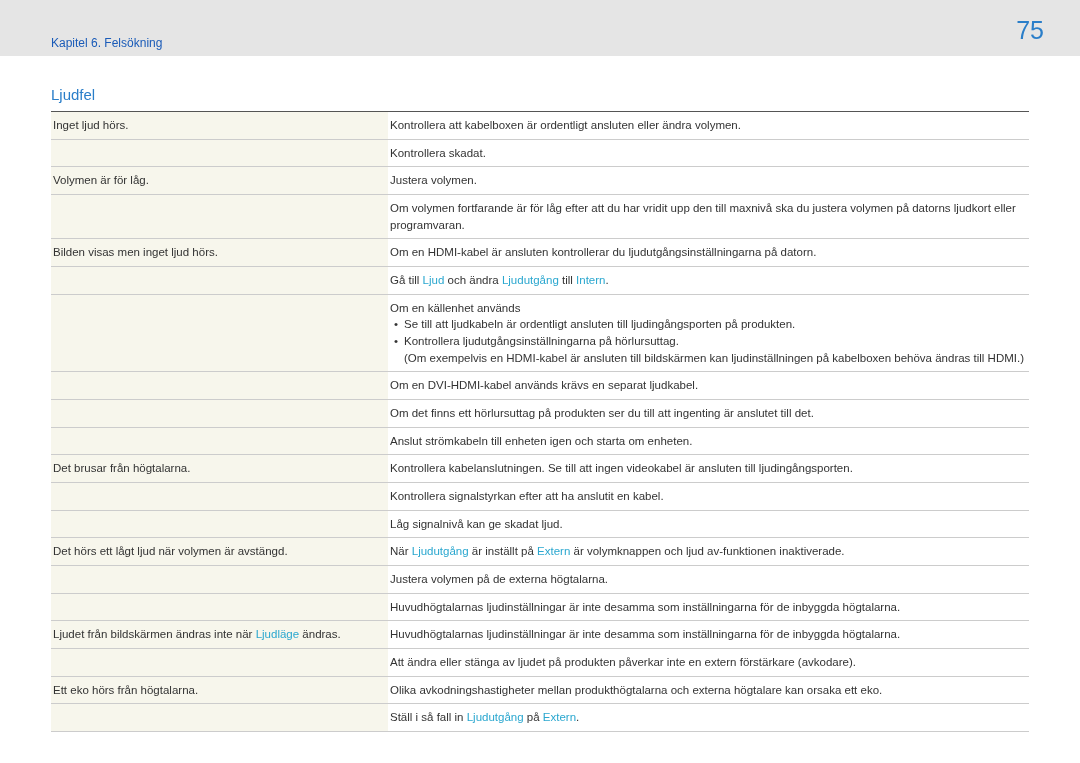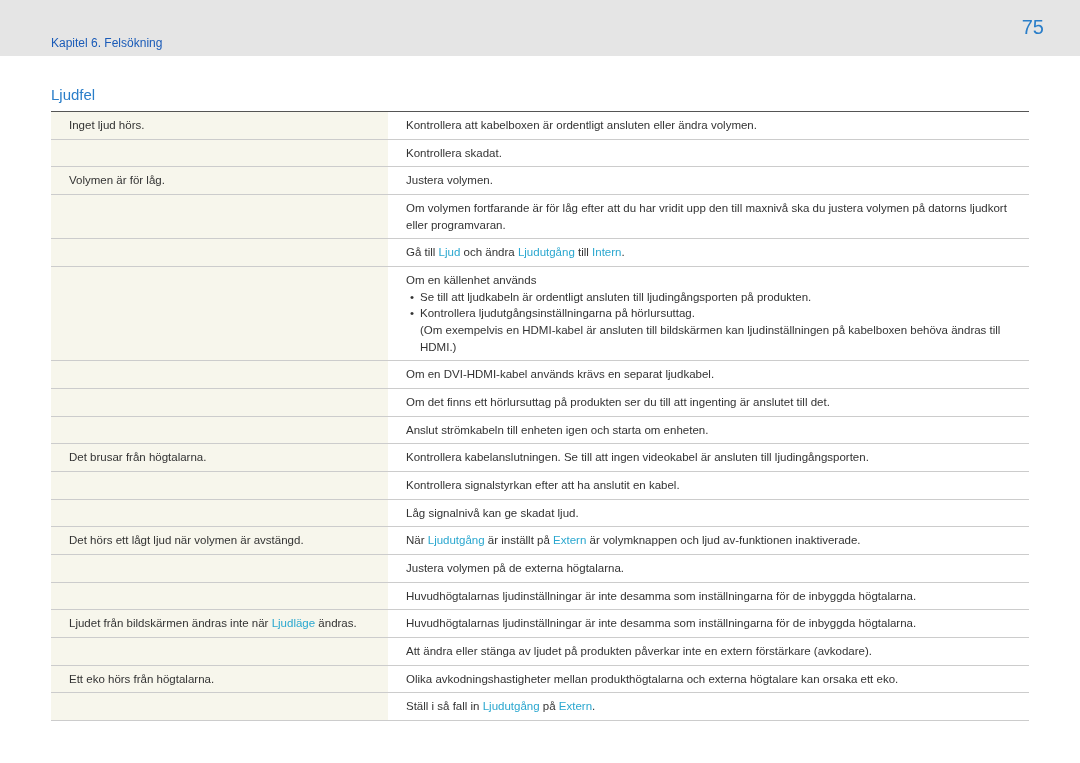--- a/index.html
+++ b/index.html
@@ -24,42 +24,42 @@
       top: 36px;
       color: #1a5bb8;
       font-size: 12px;
       font-weight: 500;
     }
     .page-number {
       position: absolute;
       right: 36px;
       top: 16px;
       color: #2a7ec9;
-      font-size: 20px;
+      font-size: 25px;
       font-weight: 300;
       margin-left: 25px;
     }
     .content {
       padding: 30px 51px 0 51px;
     }
     .section-title {
       color: #2a7ec9;
       font-size: 15px;
       font-weight: 500;
       margin-bottom: 8px;
     }
     table.tbl {
       width: 100%;
       border-collapse: collapse;
       table-layout: fixed;
       border-top: 1px solid #555;
     }
     table.tbl td {
       border-bottom: 1px solid #ccc;
-      padding: 5px 18px;
+      padding: 5px 2px;
       vertical-align: top;
       font-size: 11.5px;
       line-height: 1.45;
       color: #333;
     }
     table.tbl td.left {
       width: 337px;
       background: #f7f6ec;
     }
     table.tbl td.right {
@@ -99,20 +99,24 @@
           <td class="left"></td>
           <td class="right"><span>Kontrollera skadat.</span></td>
         </tr>
         <tr>
           <td class="left">Volymen är för låg.</td>
           <td class="right"><span>Justera volymen.</span></td>
         </tr>
         <tr>
           <td class="left"></td>
           <td class="right"><span>Om volymen fortfarande är för låg efter att du har vridit upp den till maxnivå ska du justera volymen på datorns ljudkort eller programvaran.</span></td>
+        </tr>
+        <tr>
+          <td class="left">Bilden visas men inget ljud hörs.</td>
+          <td class="right"><span>Om en HDMI-kabel är ansluten kontrollerar du ljudutgångsinställningarna på datorn.</span></td>
         </tr>
         <tr>
           <td class="left"></td>
           <td class="right"><span>Gå till </span><span class="hl">Ljud</span><span> och ändra </span><span class="hl">Ljudutgång</span><span> till </span><span class="hl">Intern</span><span>.</span></td>
         </tr>
         <tr>
           <td class="left"></td>
           <td class="right">
             <div>Om en källenhet används</div>
             <div class="bullet-row">Se till att ljudkabeln är ordentligt ansluten till ljudingångsporten på produkten.</div>

